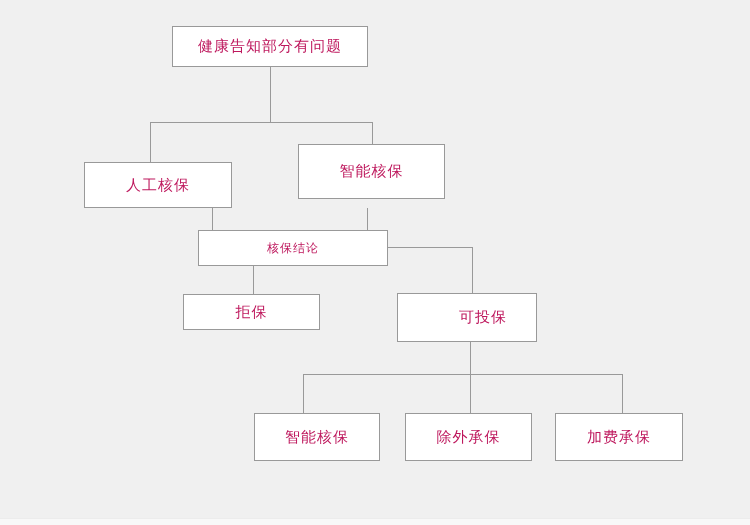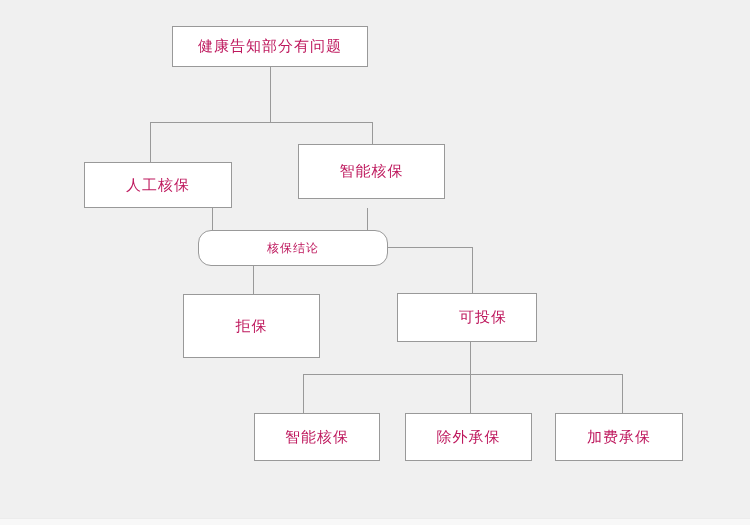--- a/index.html
+++ b/index.html
@@ -21,21 +21,21 @@
     box-sizing: border-box;
     display: flex;
     align-items: center;
     justify-content: center;
     color: #be185d;
     font-size: 15px;
     letter-spacing: 1px;
     white-space: nowrap;
   }
   .node.rounded {
-    border-radius: 13px;
+    border-radius: 0;
     font-size: 12px;
     letter-spacing: 1px;
     text-align: center;
   }
   .line {
     position: absolute;
     background: #999999;
   }
   .bottom-strip {
     position: absolute;
@@ -43,21 +43,21 @@
     height: 6px;
     background: #f8f8f8;
     border-top: 1px solid #ececec;
   }
 
   
   .n-root       { left: 172px; top: 26px;  width: 196px; height: 41px; }
   .n-manual     { left: 84px;  top: 162px; width: 148px; height: 46px; }
   .n-smart      { left: 298px; top: 144px; width: 147px; height: 55px; }
   .n-conclusion { left: 198px; top: 230px; width: 190px; height: 36px; }
-  .n-reject     { left: 183px; top: 294px; width: 137px; height: 64px; }
+  .n-reject     { left: 183px; top: 294px; width: 137px; height: 36px; }
   .n-insurable  { left: 397px; top: 293px; width: 140px; height: 49px; padding-left: 32px; }
   .n-standard   { left: 254px; top: 413px; width: 126px; height: 48px; }
   .n-exclusion  { left: 405px; top: 413px; width: 127px; height: 48px; }
   .n-surcharge  { left: 555px; top: 413px; width: 128px; height: 48px; }
 
   
   .e-root-trunk      { left: 270px; top: 67px;  width: 1px;   height: 55px; }
   .e-row2-rail       { left: 150px; top: 122px; width: 223px; height: 1px; }
   .e-drop-manual     { left: 150px; top: 122px; width: 1px;   height: 40px; }
   .e-drop-smart      { left: 372px; top: 122px; width: 1px;   height: 40px; }

